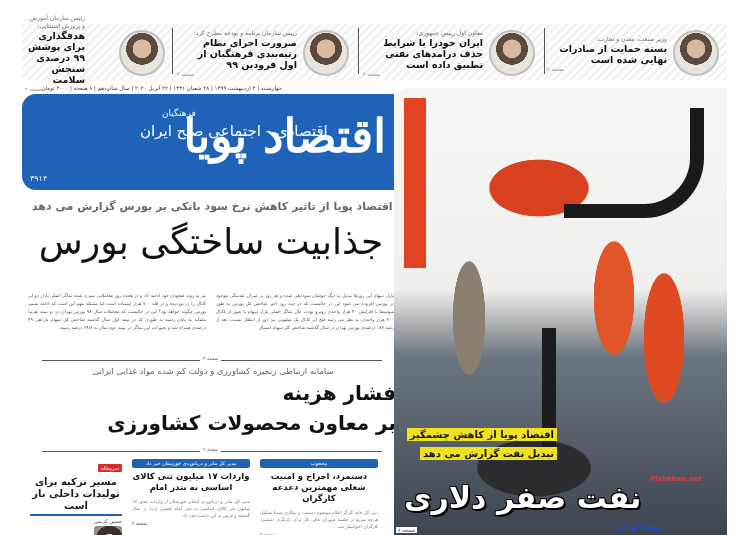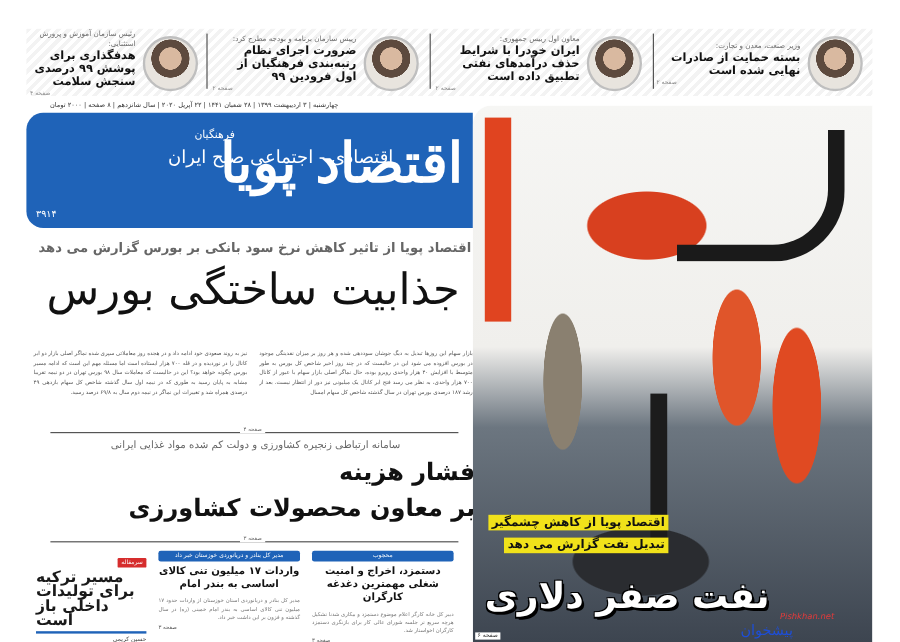--- a/index.html
+++ b/index.html
@@ -44,21 +44,21 @@
     .kicker2 { position: absolute; left: 10px; top: 342px; width: 362px; text-align: center; font-size: 8.5px; color: #666; }
     .headline2 { position: absolute; left: 4px; top: 354px; width: 370px; text-align: right; font-size: 20px; font-weight: bold; line-height: 30px; color: #111; }
 
     
     .box { position: absolute; top: 435px; height: 70px; }
     .box .tag { height: 9px; font-size: 5px; color: #fff; background: #1f63b8; text-align: center; line-height: 9px; border-radius: 2px; }
     .box .bt { font-size: 8.5px; font-weight: bold; text-align: center; line-height: 11px; margin-top: 3px; color: #111; }
     .box .bb { font-size: 4.5px; line-height: 7px; color: #777; text-align: justify; margin-top: 5px; }
     .box .bp { font-size: 4.5px; color: #555; text-align: left; margin-top: 2px; }
     .opinion-tag { display: inline-block; background: #d62d2d; color: #fff; font-size: 5px; padding: 1px 3px; border-radius: 1px; }
-    .op-title { font-size: 13px; font-weight: bold; text-align: left; line-height: 12px; margin-top: 2px; }
+    .op-title { font-size: 10px; font-weight: bold; text-align: center; line-height: 12px; margin-top: 2px; }
     .op-rule { height: 1.5px; background: #1f63b8; margin-top: 2px; }
     .op-author { font-size: 5px; color: #444; text-align: right; margin-top: 2px; }
     .op-photo { width: 28px; height: 30px; margin-top: 2px; background: radial-gradient(circle at 55% 45%, #e7d6c8 0 25%, #3a2e2a 26% 60%, #9a8c84 61%); border-radius: 3px; }
 
     
     .photo { position: absolute; left: 372px; top: 64px; width: 333px; height: 447px; border-radius: 16px 0 0 0; overflow: hidden;
       background:
         radial-gradient(ellipse 70px 40px at 145px 100px, #d8401f 0 70%, transparent 72%),
         radial-gradient(ellipse 25px 70px at 220px 210px, #e0552a 0 80%, transparent 82%),
         radial-gradient(ellipse 25px 80px at 270px 250px, #e04a22 0 80%, transparent 82%),
@@ -66,21 +66,21 @@
         radial-gradient(ellipse 80px 40px at 140px 380px, #2a2c30 0 70%, transparent 72%),
         linear-gradient(180deg, #f6f6f4 0%, #f0efec 45%, #6c7680 60%, #3d4550 100%);
     }
     .photo .tower { position: absolute; left: 10px; top: 10px; width: 22px; height: 170px; background: #e04420; }
     .photo .hose { position: absolute; left: 170px; top: 20px; width: 140px; height: 110px; border: 14px solid #1a1a1a; border-left: none; border-bottom-right-radius: 60px; border-top: none; }
     .photo .pipe { position: absolute; left: 148px; top: 240px; width: 14px; height: 130px; background: #1c1c1c; }
     .photo .yellow { position: absolute; right: 170px; top: 335px; text-align: right; }
     .photo .yellow span { display: inline-block; background: #f1e21a; color: #111; font-size: 10px; font-weight: bold; padding: 0 3px; line-height: 13px; margin-top: 2px; }
     .photo .big { position: absolute; left: 10px; top: 392px; font-size: 30px; font-weight: bold; color: #fff; text-shadow: 2px 2px 0 #000, -1px -1px 0 #000, 1px -1px 0 #000, -1px 1px 0 #000; white-space: nowrap; }
     .photo .pg { position: absolute; left: 2px; bottom: 2px; font-size: 5px; color: #333; background: #fff; padding: 0 2px; }
-    .watermark { position: absolute; left: 610px; top: 510px; font-size: 7px; font-style: italic; color: #e33b3b; font-weight: normal; direction: ltr; padding-left: 40px; }
+    .watermark { position: absolute; left: 610px; top: 475px; font-size: 7px; font-style: italic; color: #e33b3b; font-weight: bold; direction: ltr; padding-left: 40px; }
     .wm-logo { position: absolute; left: 617px; top: 476px; font-size: 12px; color: #1d4ed8; font-family: "DejaVu Serif", serif; margin-top: 42px; }
   </style>
 </head>
 <body>
 
 <div class="page">
 
   <div class="top-strip">
     <div class="teaser" style="right:8px;">
       <div class="avatar"></div>
@@ -102,21 +102,21 @@
     <div class="sep" style="right:368px;"></div>
     <div class="teaser" style="right:378px;">
       <div class="avatar"></div>
       <div class="txt">
         <div class="kicker">رییس سازمان برنامه و بودجه مطرح کرد:</div>
         <div class="title">ضرورت اجرای نظام رتبه‌بندی فرهنگیان از اول فرودین ۹۹</div>
         <div class="pg">صفحه ۲</div>
       </div>
     </div>
     <div class="sep" style="right:554px;"></div>
-    <div class="teaser" style="right:562px; width:140px;">
+    <div class="teaser" style="right:562px; width:140px;gap:28px;">
       <div class="avatar"></div>
       <div class="txt">
         <div class="kicker">رئیس سازمان آموزش و پرورش استثنایی:</div>
         <div class="title">هدفگذاری برای پوشش ۹۹ درصدی سنجش سلامت</div>
         <div class="pg">صفحه ۴</div>
       </div>
     </div>
   </div>
 
   <div class="dateline">چهارشنبه | ۳ اردیبهشت ۱۳۹۹ | ۲۸ شعبان ۱۴۴۱ | ۲۲ آپریل ۲۰۲۰ | سال شانزدهم | ۸ صفحه | ۲۰۰۰ تومان</div>

